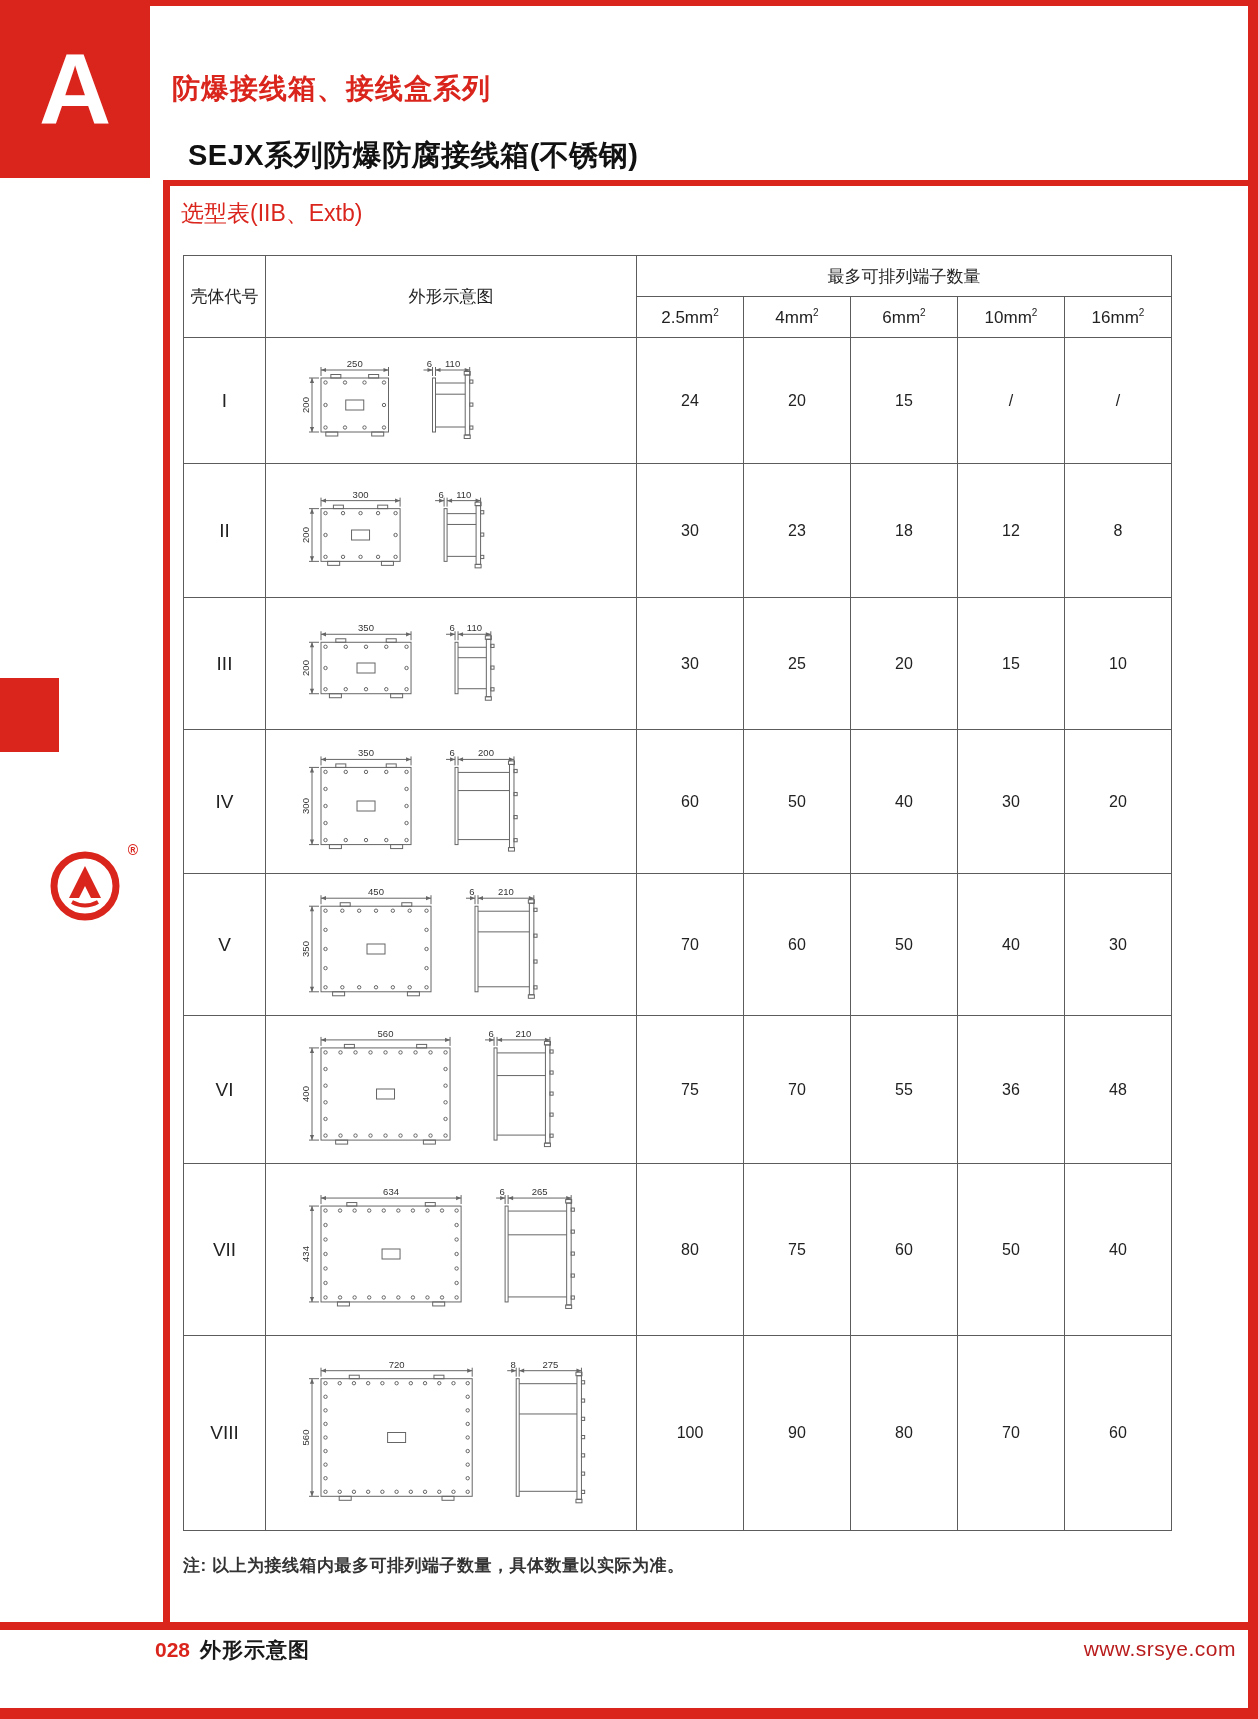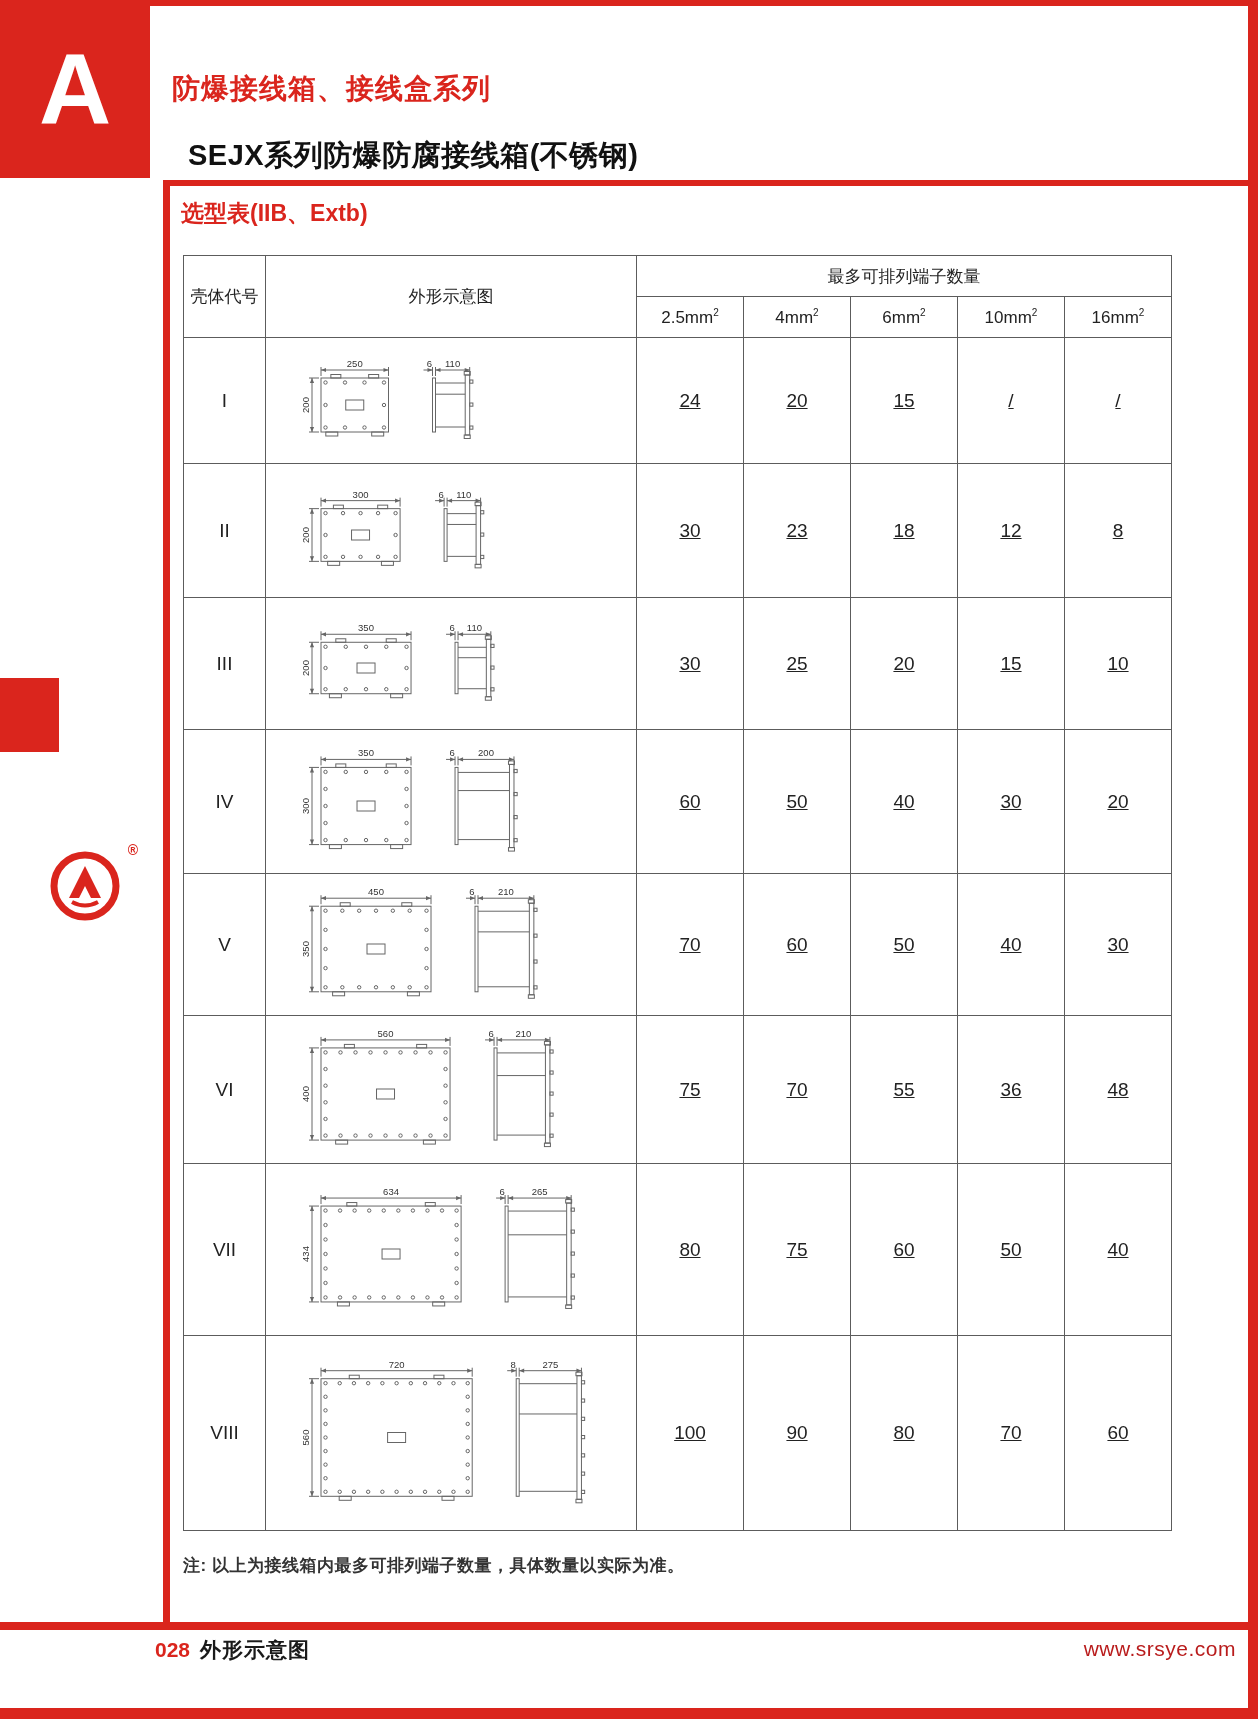--- a/index.html
+++ b/index.html
@@ -9,32 +9,32 @@
   .bar{position:absolute;}
   .bar.top{left:0;top:0;width:1258px;height:6px;}
   .bar.rightb{left:1248px;top:0;width:10px;height:1719px;}
   .bar.bottomb{left:0;top:1708px;width:1258px;height:11px;}
   .a-box{position:absolute;left:0;top:0;width:150px;height:178px;display:flex;align-items:center;justify-content:center;}
   .a-box span{color:#fff;font-size:100px;font-weight:bold;line-height:1;}
   .vline{position:absolute;left:163px;top:180px;width:7px;height:1444px;}
   .hline{position:absolute;left:163px;top:180px;width:1095px;height:6px;}
   .title{position:absolute;left:172px;top:70px;margin:0;font-size:28px;font-weight:bold;color:var(--red,#DA251D);letter-spacing:1px;}
   .subtitle{position:absolute;left:172px;top:120px;margin:16px;font-size:29px;font-weight:600;color:#111;letter-spacing:0.5px;}
-  .table-title{position:absolute;left:181px;top:198px;font-size:23px;color:var(--red,#DA251D);font-weight:700;}
+  .table-title{position:absolute;left:181px;top:198px;font-size:23px;color:var(--red,#DA251D);font-weight:400;}
   .red-block{position:absolute;left:0;top:678px;width:59px;height:74px;}
   .logo{position:absolute;left:46px;top:842px;width:92px;height:84px;}
   .logo .reg{position:absolute;right:0;top:0;color:var(--red,#DA251D);font-size:14px;font-weight:bold;}
   table.sel{position:absolute;left:183px;top:255px;width:988px;border-collapse:collapse;table-layout:fixed;}
   table.sel th,table.sel td{border:1px solid #5c5c5c;padding:0;text-align:center;vertical-align:middle;
         font-weight:normal;color:#222;}
   table.sel thead tr{height:41px;}
   th.hdr{font-size:17px;}
   th.hdr sup{font-size:10px;}
   td.code{font-size:19px;}
-  td.val{font-size:19px;text-decoration:underline;}
+  td.val{font-size:16px;}
   td.diag{padding:0;}
   .note{position:absolute;left:183px;top:1554px;font-size:17px;color:#333;letter-spacing:0.5px;font-weight:bold;}
   .footer-line{position:absolute;left:0;top:1622px;width:1258px;height:8px;}
   .footer-left{position:absolute;left:155px;top:1636px;font-size:21px;font-weight:bold;}
   .footer-left .pagenum{color:var(--red,#DA251D);margin-right:10px;}
   .footer-left .company{color:#1a1a1a;letter-spacing:1px;}
   .footer-right{position:absolute;right:22px;top:1637px;font-size:21px;color:#b91c1c;letter-spacing:0.5px;}
   svg text{font-family:"Liberation Sans","DejaVu Sans",sans-serif;}
 </style>
 </head>

